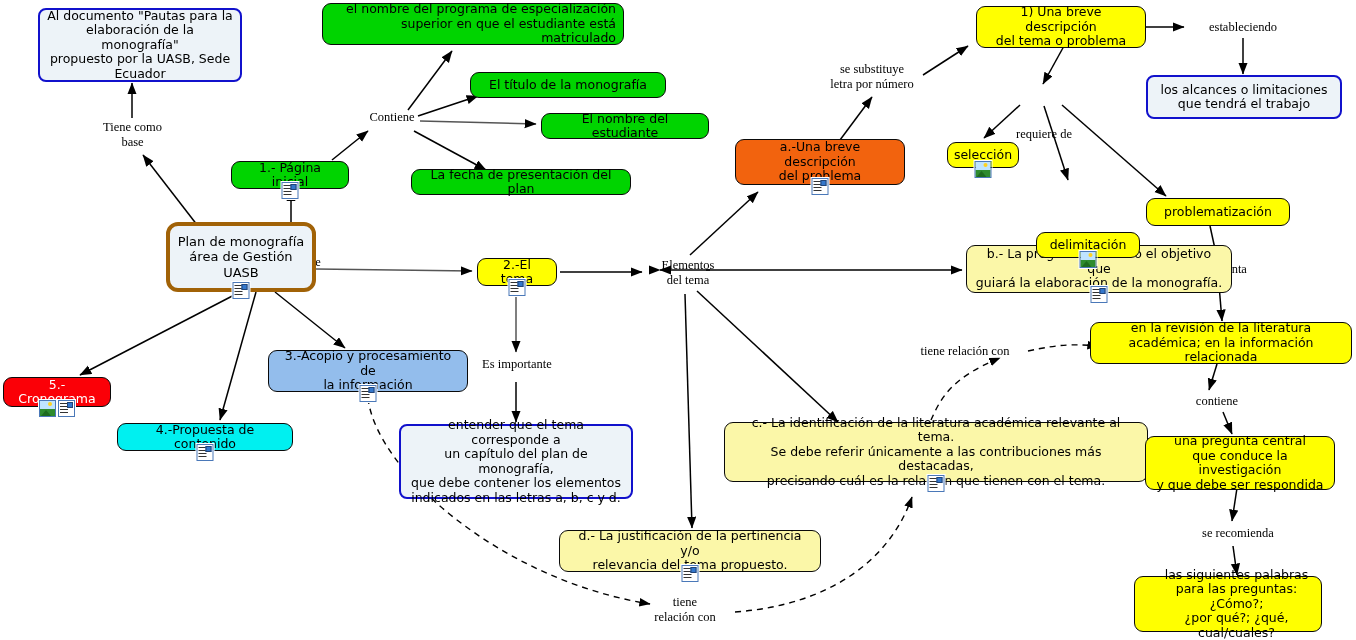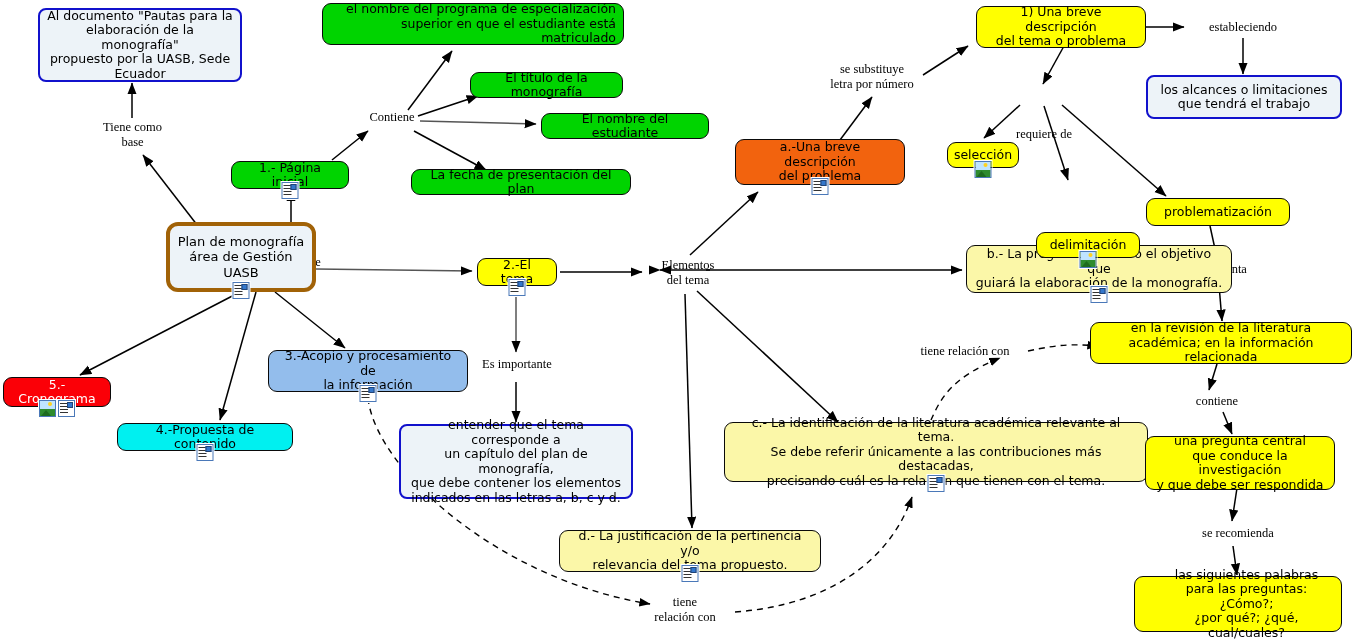--- a/index.html
+++ b/index.html
@@ -185,21 +185,21 @@
 elaboración de la monografía"
 propuesto por la UASB, Sede
 Ecuador</span>
   </div>
 
   <div class="node green" style="left:322px;top:3px;width:302px;height:42px;text-align:right;">
     <span class="nodetext">el nombre del programa de especialización
 superior  en que el estudiante está matriculado</span>
   </div>
 
-  <div class="node green" style="left:470px;top:72px;width:153px;height:26px;">
+  <div class="node green" style="left:470px;top:72px;width:196px;height:26px;">
     <span class="nodetext">El título de la monografía</span>
   </div>
 
   <div class="node green" style="left:541px;top:113px;width:168px;height:26px;">
     <span class="nodetext">El nombre del estudiante</span>
   </div>
 
   <div class="node green" style="left:411px;top:169px;width:220px;height:26px;">
     <span class="nodetext">La fecha de presentación del plan</span>
   </div>
@@ -322,21 +322,21 @@
     <span class="nodetext">en la revisión de la literatura
 académica; en la información relacionada</span>
   </div>
 
   <div class="node yellow" style="left:1145px;top:436px;width:190px;height:54px;">
     <span class="nodetext">una pregunta central
 que conduce la investigación
 y que debe ser respondida</span>
   </div>
 
-  <div class="node yellow" style="left:1134px;top:576px;width:208px;height:56px;padding-left:24px;">
+  <div class="node yellow" style="left:1134px;top:576px;width:188px;height:56px;padding-left:24px;">
     <span class="nodetext">las siguientes palabras
 para las preguntas: ¿Cómo?;
 ¿por qué?; ¿qué, cual/cuales?</span>
   </div>
 
   <div class="linklabel" style="left:80px;top:120px;width:105px;">Tiene como
 base</div>
 
   <div class="linklabel" style="left:357px;top:110px;width:70px;">Contiene</div>
 

